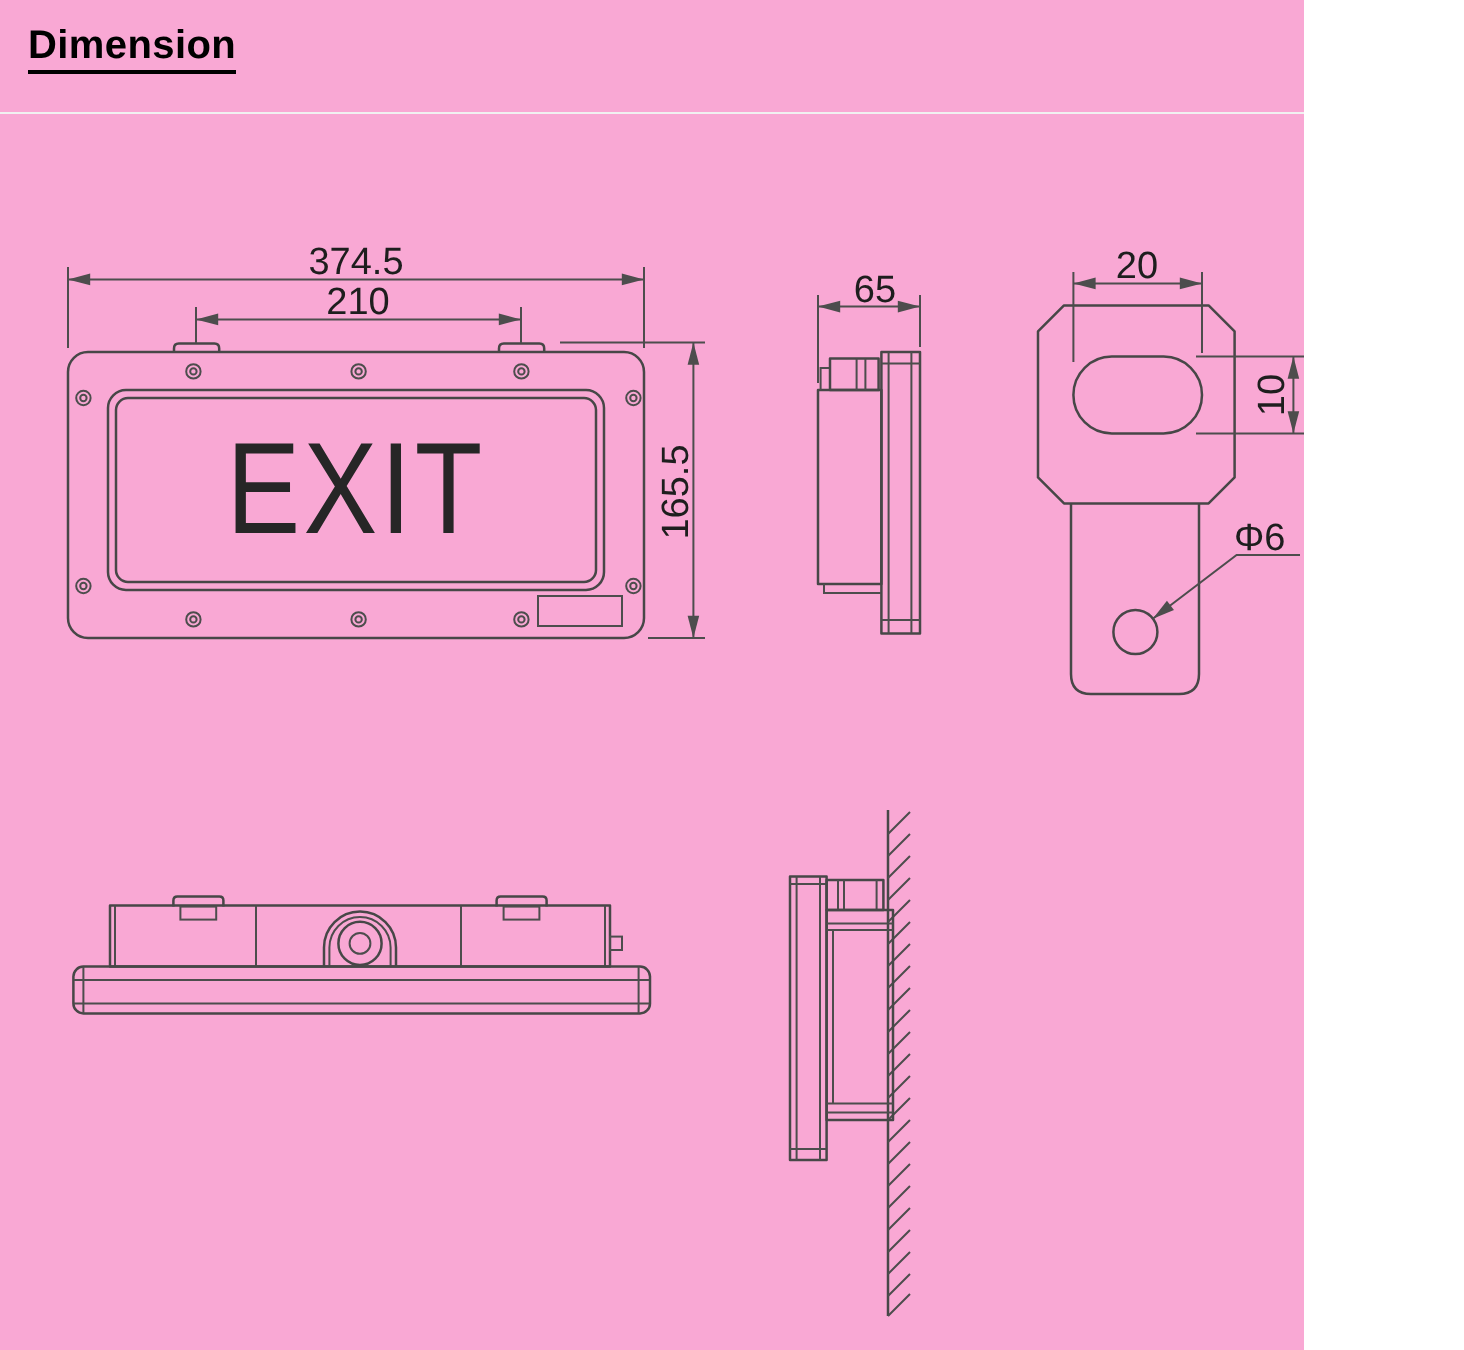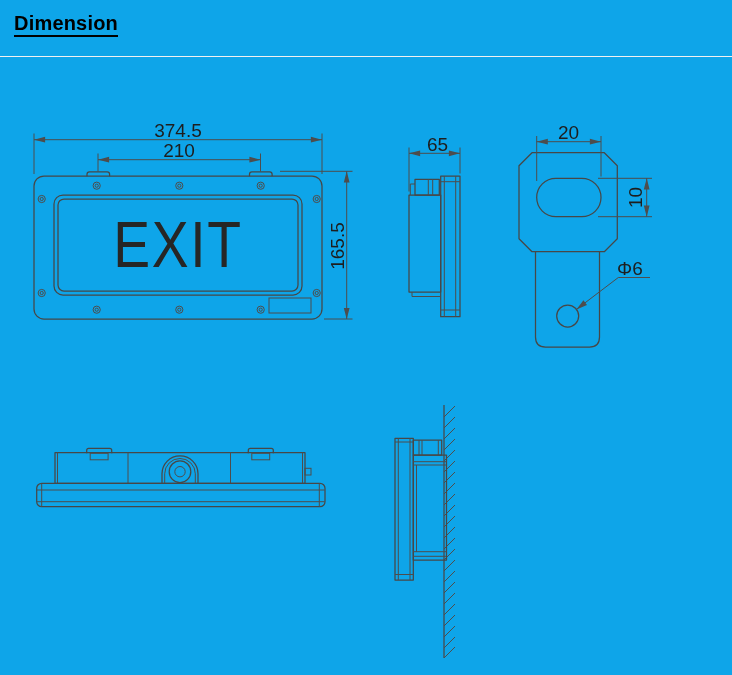--- a/index.html
+++ b/index.html
@@ -1,17 +1,17 @@
 <!DOCTYPE html>
 <html><head>
 <meta charset="utf-8">
 <style>
   html,body{margin:0;padding:0;background:#ffffff;}
   .sheet{
-    position:relative;width:732px;height:675px;background:#0ea5e9;
+    position:relative;width:652px;height:675px;background:#f9a8d4;
     font-family:"Liberation Sans",sans-serif;overflow:hidden;
   }
   .doc-title{
     position:absolute;left:14px;top:12px;margin:0;
     font-size:20px;font-weight:bold;color:#000;letter-spacing:.2px;
   }
   .doc-title span{border-bottom:2.5px solid #000;padding-bottom:1px;}
   .divider{position:absolute;left:0;top:56px;width:732px;height:1px;background:#f1f1f1;}
   svg.drawing{position:absolute;left:0;top:0;}
   svg .part{fill:none;stroke:#474747;stroke-width:1.25;stroke-linejoin:round;}

